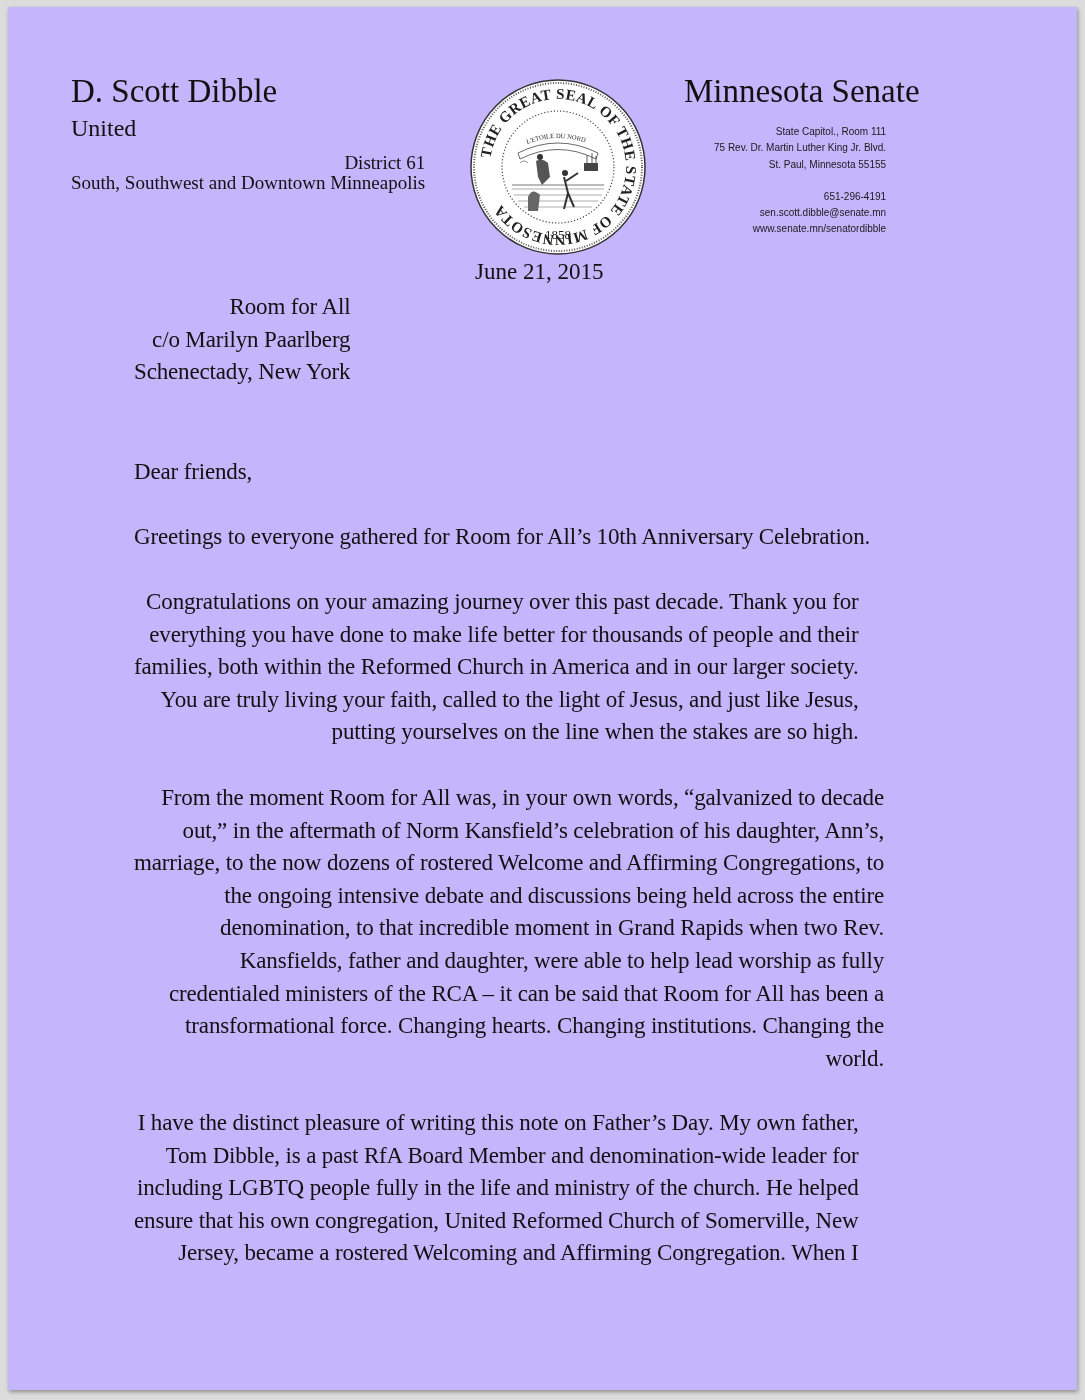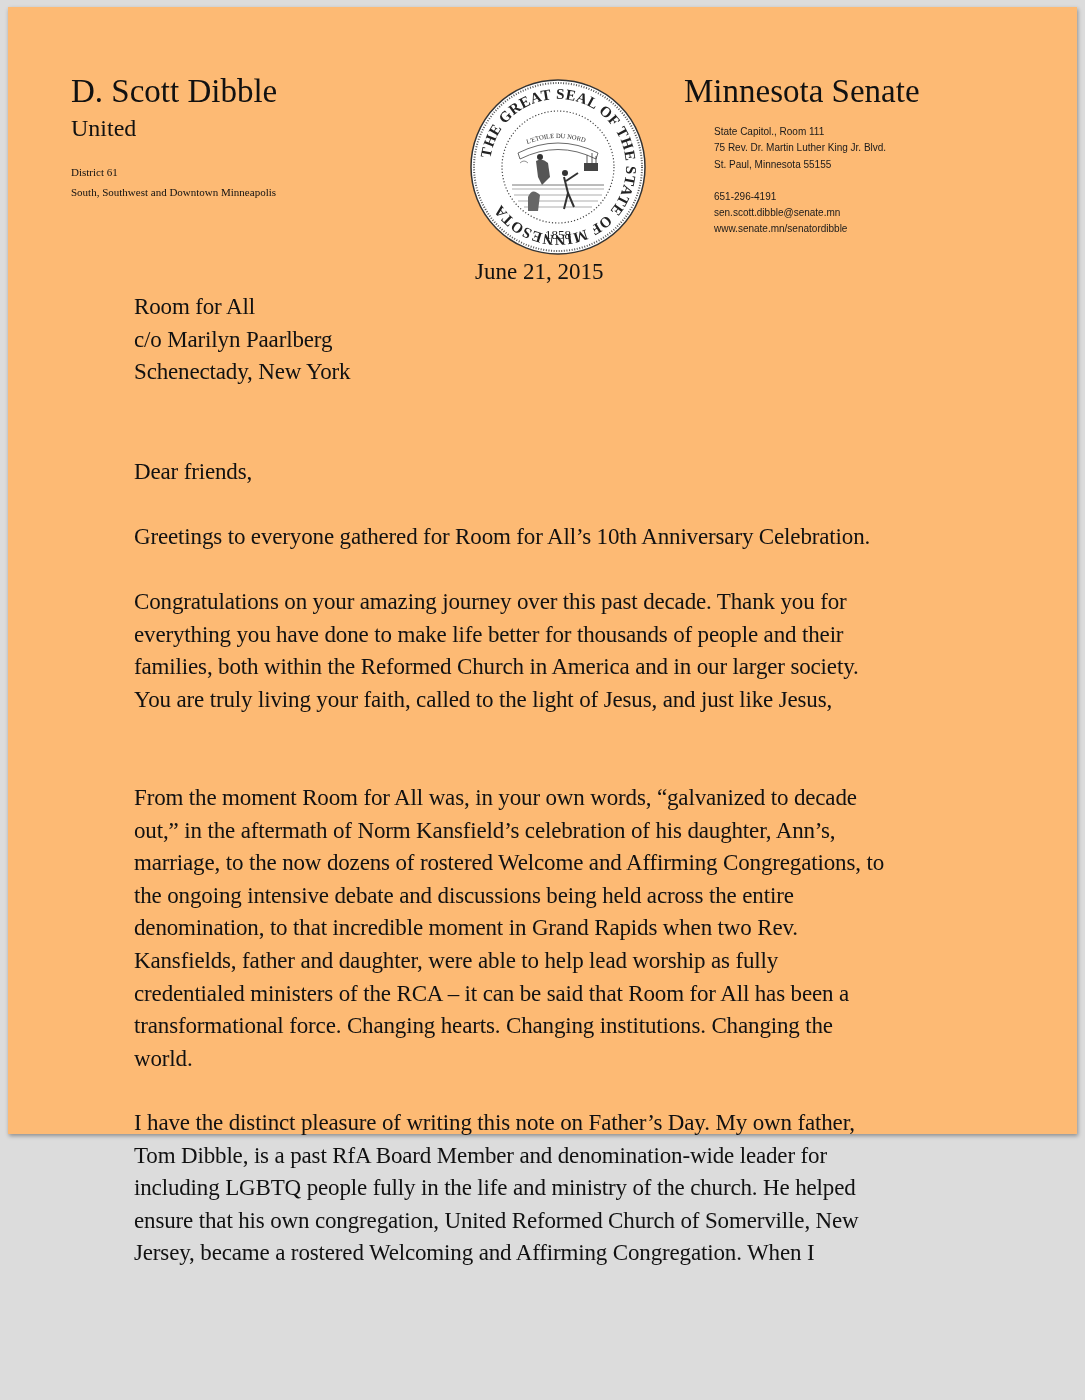--- a/index.html
+++ b/index.html
@@ -13,40 +13,41 @@
       position: relative;
       overflow: hidden;
       font-family: "Liberation Serif", "DejaVu Serif", serif;
       color: #111;
     }
     .page {
       position: absolute;
       left: 8px;
       top: 7px;
       width: 1069px;
-      height: 1127px;
-      background: #fdba74;
+      height: 1383px;
+      background: #c4b5fd;
       box-shadow: 1px 2px 4px rgba(0,0,0,0.35);
+      text-align: right;
     }
     .abs { position: absolute; }
     .sender-name {
       left: 63px; top: 65px;
       font-size: 33px;
       line-height: 38px;
       white-space: nowrap;
     }
     .sender-title {
       left: 63px; top: 107px;
       font-size: 24px;
       line-height: 28px;
       white-space: nowrap;
     }
     .sender-district {
-      left: 63px; top: 155px;
-      font-size: 11px;
+      left: 63px; top: 146px;
+      font-size: 19px;
       line-height: 20px;
       white-space: nowrap;
     }
     .org-name {
       left: 676px; top: 65px;
       font-size: 33px;
       line-height: 38px;
       white-space: nowrap;
     }
     .org-contact {
@@ -154,20 +155,21 @@
 
   <div class="abs body-text para1">
     <span class="line">Greetings to everyone gathered for Room for All’s 10th Anniversary Celebration.</span>
   </div>
 
   <div class="abs body-text para2">
     <span class="line">Congratulations on your amazing journey over this past decade. Thank you for</span>
     <span class="line">everything you have done to make life better for thousands of people and their</span>
     <span class="line">families, both within the Reformed Church in America and in our larger society.</span>
     <span class="line">You are truly living your faith, called to the light of Jesus, and just like Jesus,</span>
+    <span class="line">putting yourselves on the line when the stakes are so high.</span>
   </div>
 
   <div class="abs body-text para3">
     <span class="line">From the moment Room for All was, in your own words, “galvanized to decade</span>
     <span class="line">out,” in the aftermath of Norm Kansfield’s celebration of his daughter, Ann’s,</span>
     <span class="line">marriage, to the now dozens of rostered Welcome and Affirming Congregations, to</span>
     <span class="line">the ongoing intensive debate and discussions being held across the entire</span>
     <span class="line">denomination, to that incredible moment in Grand Rapids when two Rev.</span>
     <span class="line">Kansfields, father and daughter, were able to help lead worship as fully</span>
     <span class="line">credentialed ministers of the RCA – it can be said that Room for All has been a</span>

